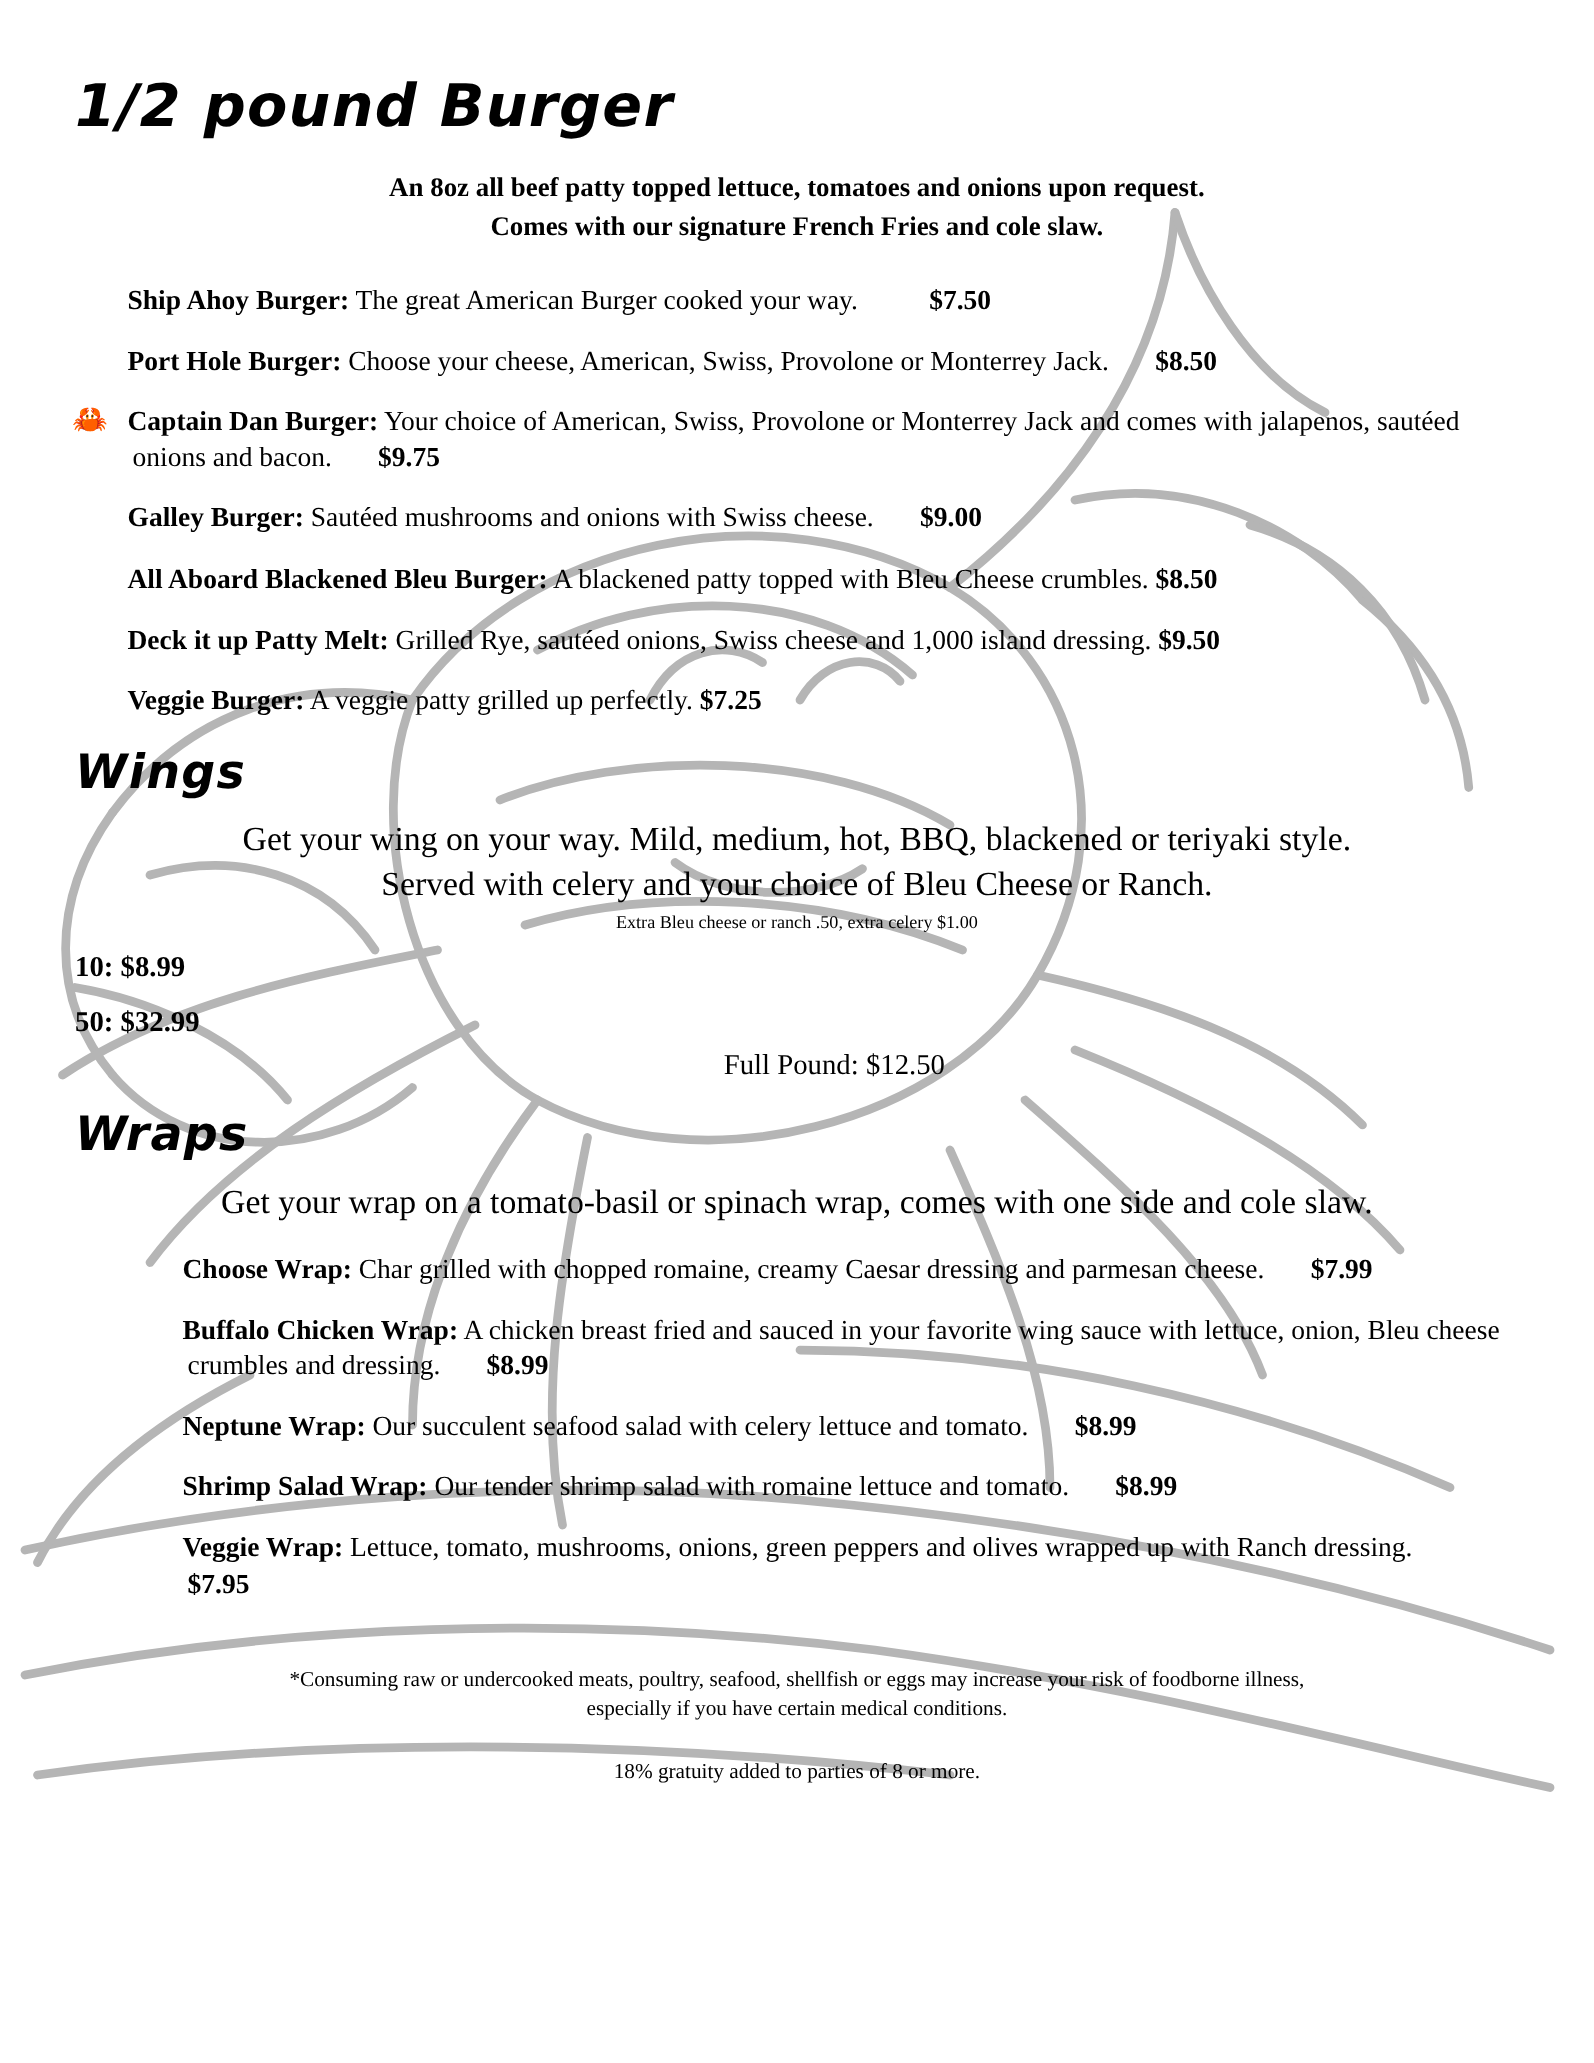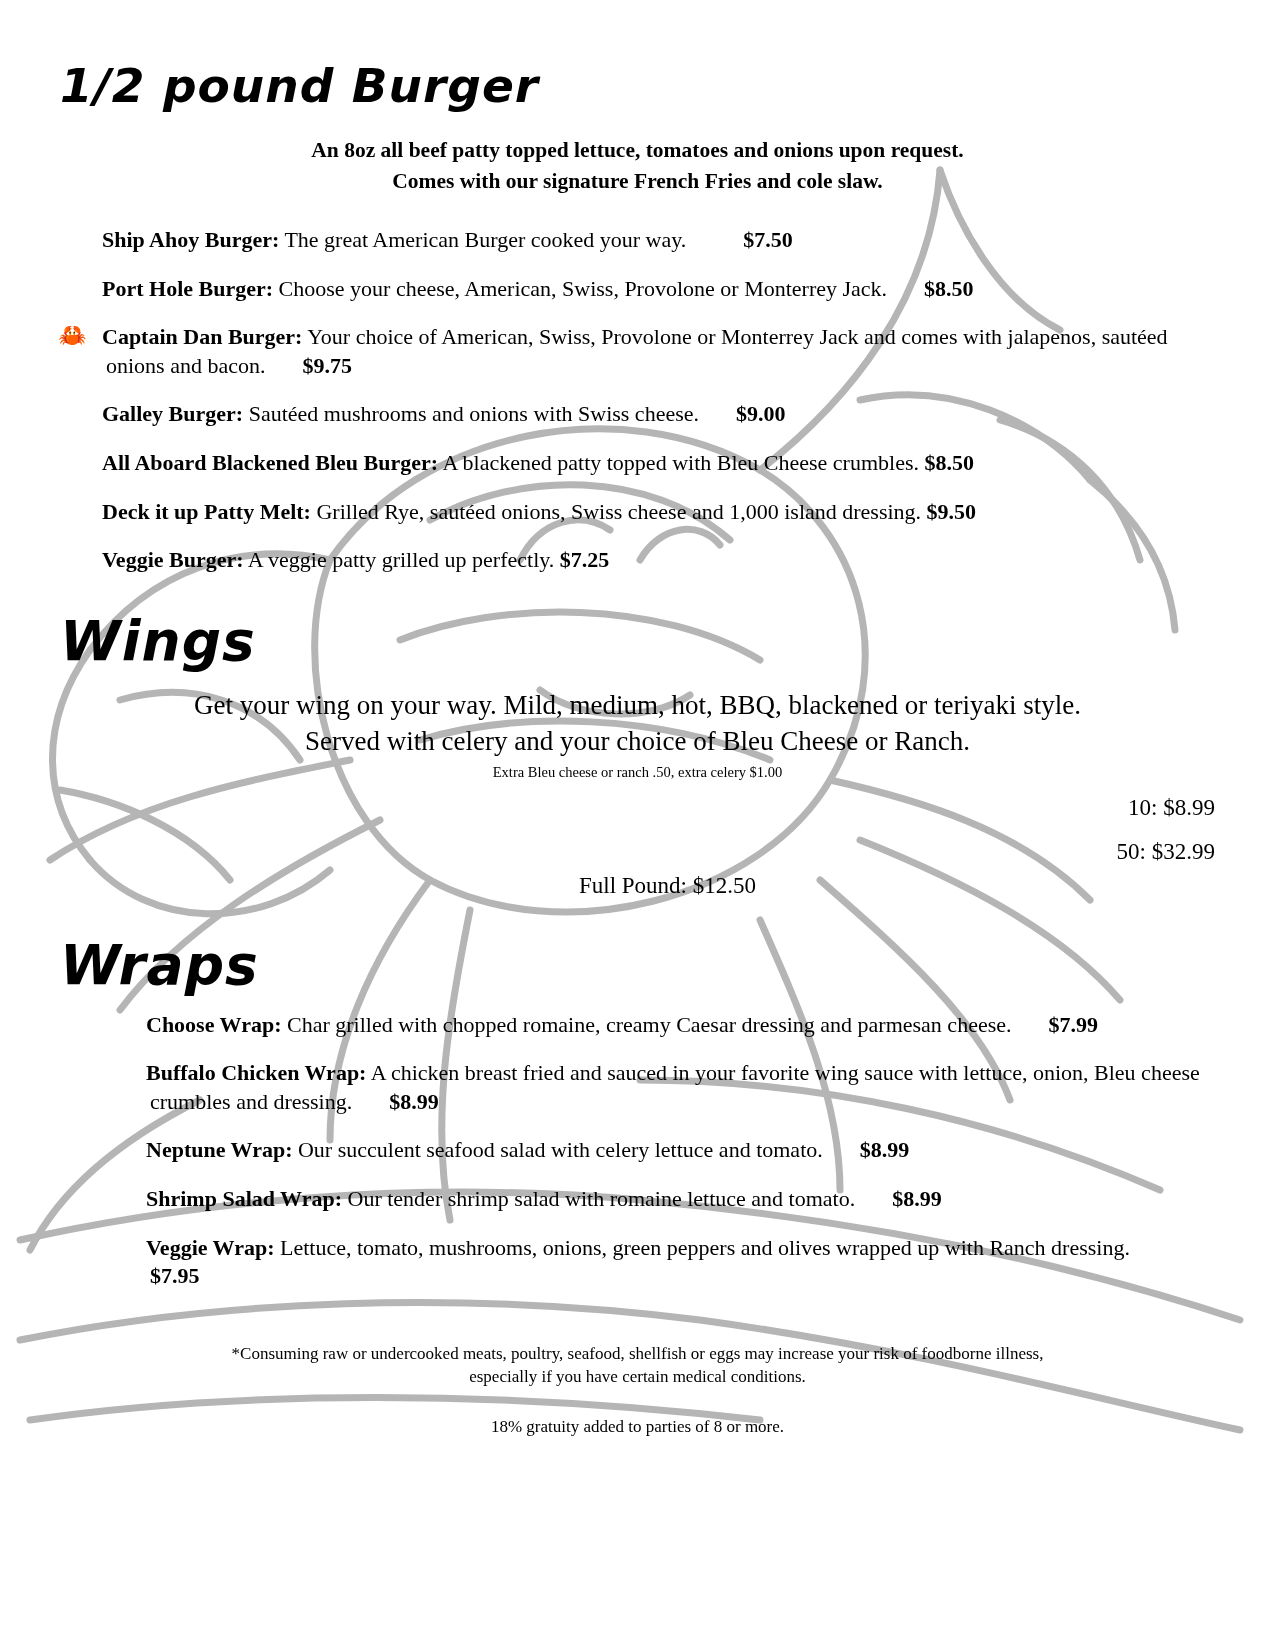--- a/index.html
+++ b/index.html
@@ -39,22 +39,22 @@
     font-weight: bold;
     font-style: italic;
     letter-spacing: 1px;
     color: #000;
   }
   .title-main {
     font-size: 47px;
     margin: 18px 0 22px 0;
   }
   .section-title {
-    font-size: 55px;
-    margin: 34px 0 14px 0;
+    font-size: 38px;
+    margin: 20px 0 14px 0;
   }
 
   .intro {
     text-align: center;
     font-weight: bold;
     font-size: 21.5px;
     line-height: 1.42;
     margin-bottom: 30px;
   }
 
@@ -95,22 +95,22 @@
   .crab-mark {
     position: absolute;
     left: 2px;
     top: 1px;
     font-size: 23px;
     line-height: 1;
   }
 
   
   .price-line {
-    text-align: right;
-    font-weight: normal;
+    text-align: left;
+    font-weight: bold;
     font-size: 23px;
     margin: 18px 0;
   }
   .price-line.tight { margin: 14px 0 10px 0; }
 
   .wings-items .item { padding-left: 96px; }
   .wrap-items .item { padding-left: 90px; }
 
   .centered-price {
     text-align: center;
@@ -247,20 +247,21 @@
   </div>
   <div class="fineprint-center">Extra Bleu cheese or ranch .50, extra celery $1.00</div>
 
   <div class="price-line tight">10: $8.99</div>
   <div class="price-line">50: $32.99</div>
 
   <div class="centered-price">Full Pound:  $12.50</div>
 
   <h2 class="fancy-title section-title">Wraps</h2>
 
+  <div class="section-intro" style="margin-bottom:22px;">Get your wrap on a tomato-basil or spinach wrap, comes with one side and cole slaw.</div>
 
   <div class="items wrap-items">
 
     <p class="item">
       <span class="name">Choose Wrap:</span>
       <span class="desc">Char grilled with chopped romaine, creamy Caesar dressing and parmesan cheese.</span>
       <span class="sp"></span>
       <span class="price">$7.99</span>
     </p>
 

